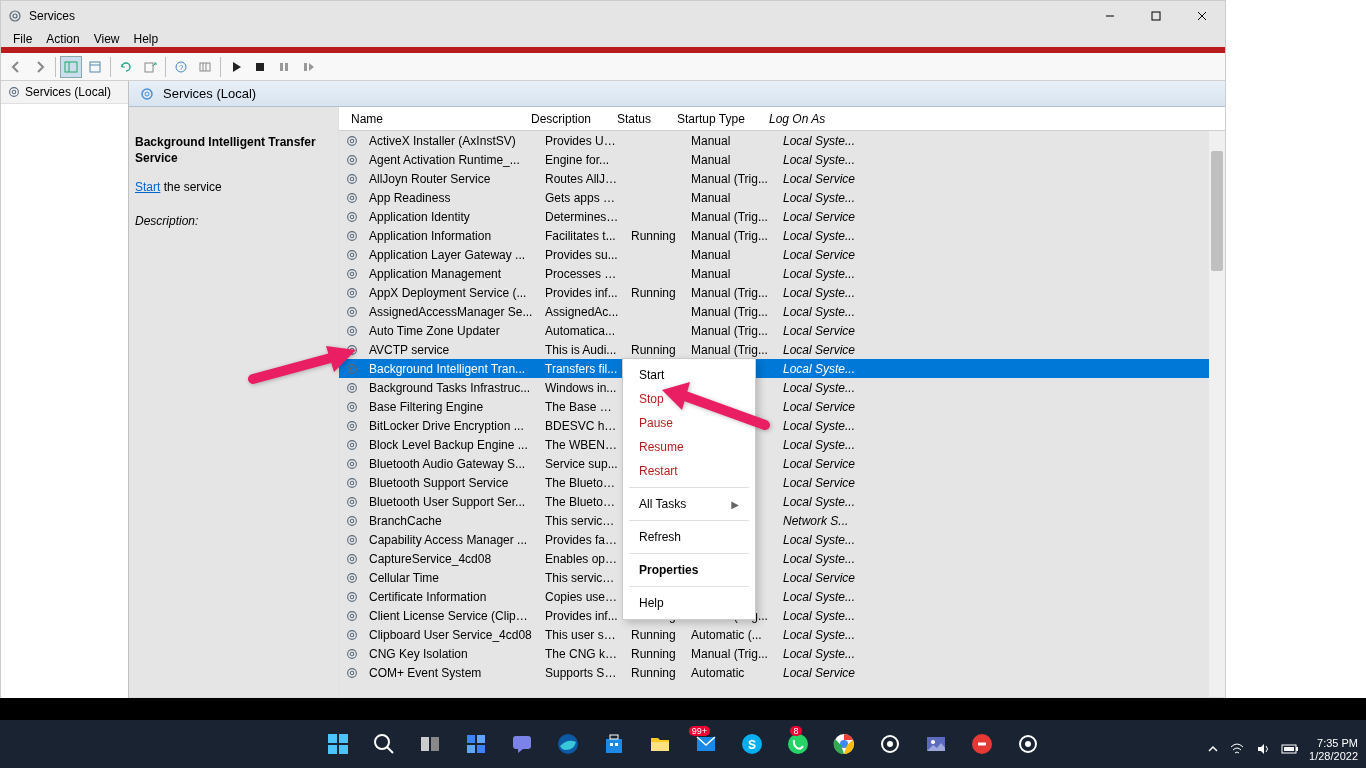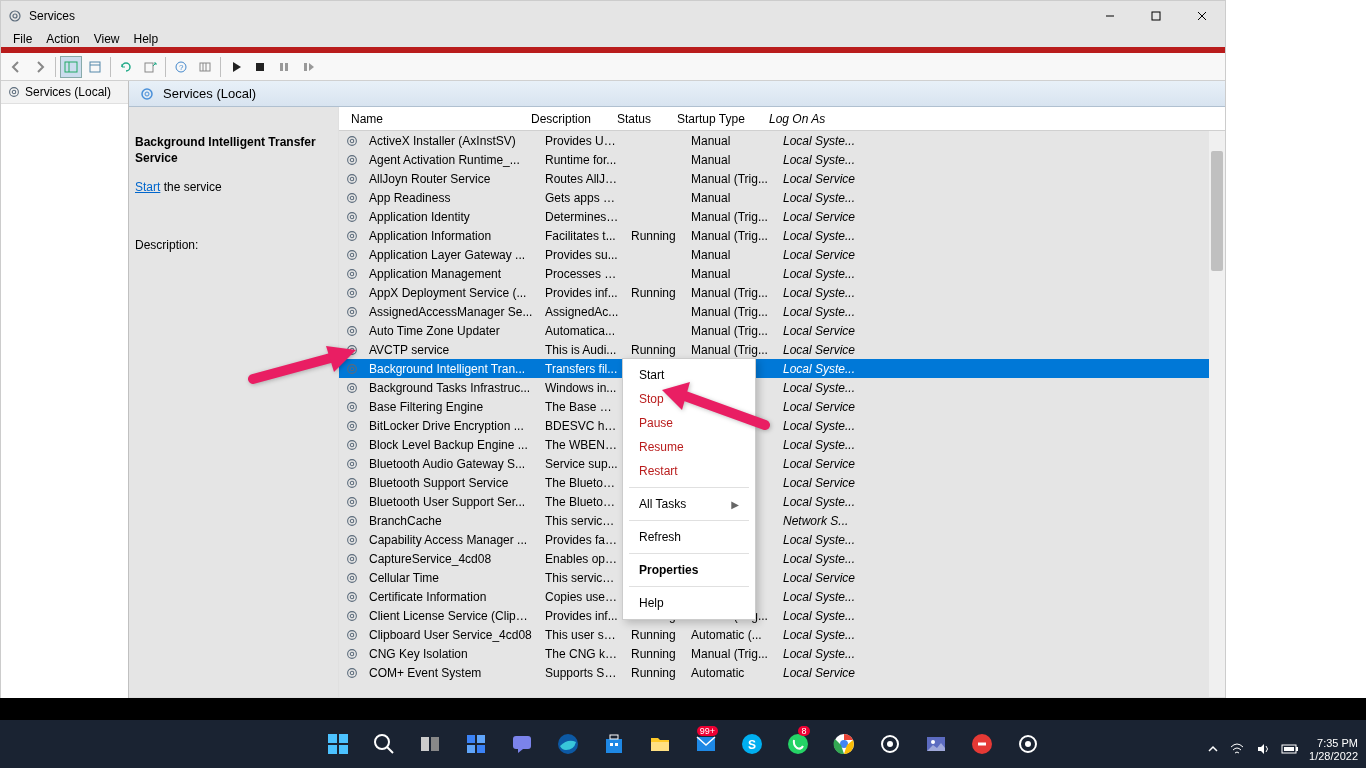--- a/index.html
+++ b/index.html
@@ -30,21 +30,21 @@
   
   .main-pane { flex: 1; display: flex; flex-direction: column; position: relative; }
   .tab-header { height: 26px; background: linear-gradient(#e8f0f8,#d8e4f0); display: flex; align-items: center; padding-left: 10px; border-bottom: 1px solid #b0c0d0; gap:8px; }
   .tab-header .tab-title { font-size: 13px; }
   
   .content { flex: 1; display: flex; overflow: hidden; }
   
   .details-pane { width: 210px; padding: 28px 10px 10px 6px; border-right: 1px solid #e0e0e0; font-size: 12px; }
   .details-pane .svc-name { font-weight: bold; margin-bottom: 14px; line-height: 1.3; }
   .details-pane .link { color: #0066cc; text-decoration: underline; cursor: pointer; }
-  .details-pane .desc-label { margin-top: 44px; }
+  .details-pane .desc-label { margin-top: 20px; font-style: italic; }
   .details-pane .desc-text { margin-top: 2px; line-height: 1.35; }
   
   .list-pane { flex: 1; position: relative; overflow: hidden; }
   .list-header { display: flex; height: 24px; border-bottom: 1px solid #d0d0d0; align-items: center; padding-left: 6px; font-size: 12px; position: sticky; top:0; background:#fff; }
   .col { padding: 0 6px; overflow: hidden; white-space: nowrap; text-overflow: ellipsis; }
   .col-name { width: 180px; display:flex; align-items:center; gap:2px; }
   .col-desc { width: 86px; }
   .col-status { width: 60px; }
   .col-startup { width: 92px; }
   .col-logon { width: 90px; font-style: italic; }
@@ -73,21 +73,21 @@
   
   .scrollbar-v { position: absolute; right: 0; top: 24px; bottom: 0; width: 16px; background: #f0f0f0; }
   .scrollbar-v .thumb { position: absolute; left: 2px; right: 2px; top: 20px; height: 120px; background: #c0c0c0; border-radius: 2px; }
   
   .taskbar { position: absolute; bottom: 0; left: 0; width: 1366px; height: 48px; background: #1a2332; display: flex; align-items: center; }
   .taskbar-center { position: absolute; left: 50%; transform: translateX(-50%); display: flex; gap: 6px; align-items: center; }
   .tb-icon { width: 40px; height: 40px; display: inline-flex; align-items: center; justify-content: center; border-radius: 4px; position:relative; }
   .tb-icon svg, .tb-icon div.placeholder { width: 24px; height: 24px; }
   .tb-right { position: absolute; right: 8px; display: flex; align-items: center; gap: 10px; color: #fff; font-size: 11px; margin-top: 12px; }
   .tb-time { text-align: right; line-height: 1.2; }
-  .badge { position:absolute; top:2px; right:8px; background:#e03; color:#fff; font-size:9px; border-radius:8px; padding:0 3px; min-width:12px; text-align:center; }
+  .badge { position:absolute; top:2px; right:16px; background:#e03; color:#fff; font-size:9px; border-radius:8px; padding:0 3px; min-width:12px; text-align:center; }
   
   .gear-icon { stroke:#5b6b7b; fill:none; stroke-width:1.2; }
   
   .black-strip { position:absolute; left:0; width:1366px; top:698px; height:22px; background:#000; }
 </style>
 </head>
 <body>
 
 <div class="window">
 
@@ -253,21 +253,21 @@
                 <div class="col col-status"></div>
                 <div class="col col-startup">Manual</div>
                 <div class="col col-logon">Local Syste...</div>
               </div>
               <div class="svc-row">
                 <svg class="svc-icon" viewBox="0 0 16 16">
                   <circle cx="8" cy="8" r="5" class="gear-icon"></circle>
                   <circle cx="8" cy="8" r="2" class="gear-icon"></circle>
                 </svg>
                 <div class="col col-name-cell">Agent Activation Runtime_...</div>
-                <div class="col col-desc">Runtime for...</div>
+                <div class="col col-desc">Engine for...</div>
                 <div class="col col-status"></div>
                 <div class="col col-startup">Manual</div>
                 <div class="col col-logon">Local Syste...</div>
               </div>
               <div class="svc-row">
                 <svg class="svc-icon" viewBox="0 0 16 16">
                   <circle cx="8" cy="8" r="5" class="gear-icon"></circle>
                   <circle cx="8" cy="8" r="2" class="gear-icon"></circle>
                 </svg>
                 <div class="col col-name-cell">AllJoyn Router Service</div>

